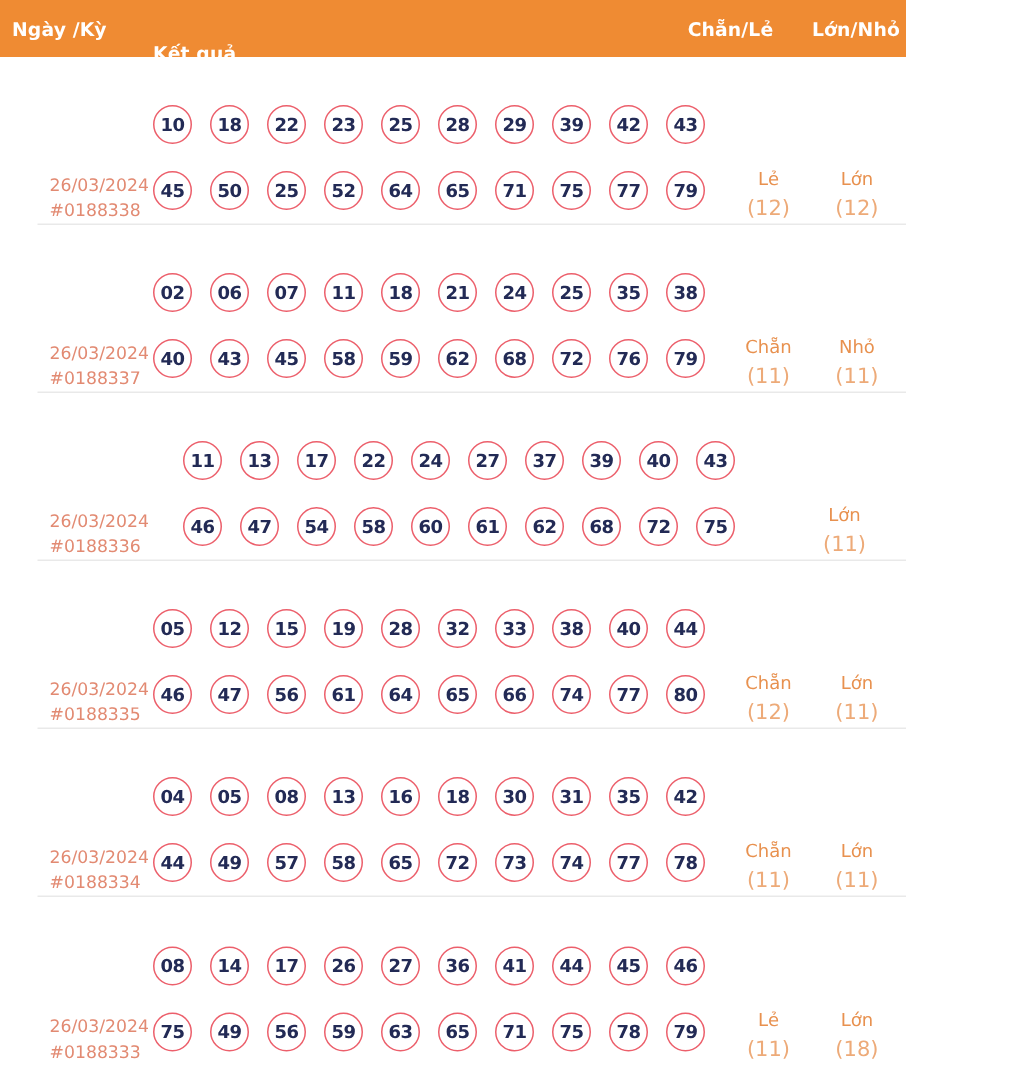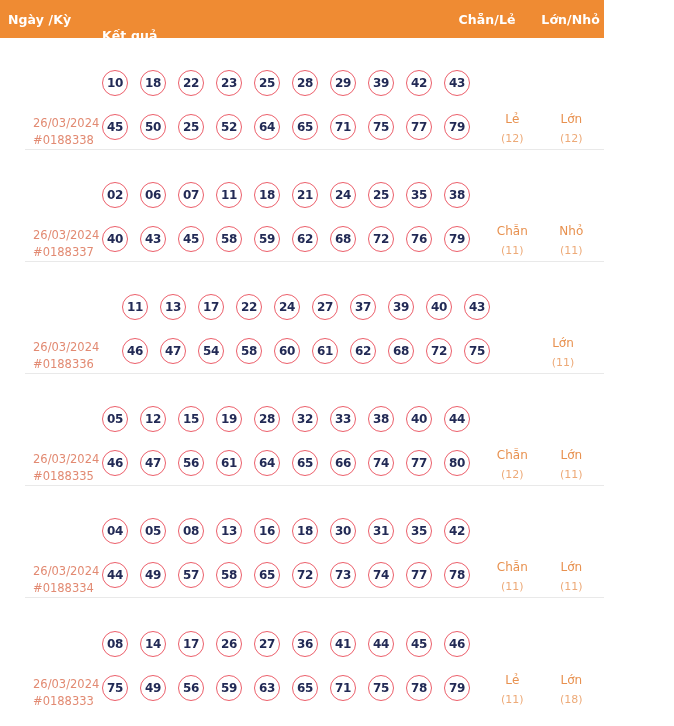--- a/index.html
+++ b/index.html
@@ -98,21 +98,21 @@
     text-align: center;
     color: #e8914f;
     font-size: 12px;
     line-height: 20px;
     white-space: nowrap;
   }
   .cell-bigsmall { padding-right: 4px; }
   .verdict-count {
     display: block;
     color: #edaa78;
-    font-size: 11px;
+    font-size: 14px;
   }
   .verdict-count:empty { display: none; }
 </style>
 </head>
 <body>
 
 <div class="results-table">
 
   <div class="table-header">
     <div class="th th-date">Ngày /Kỳ</div>

